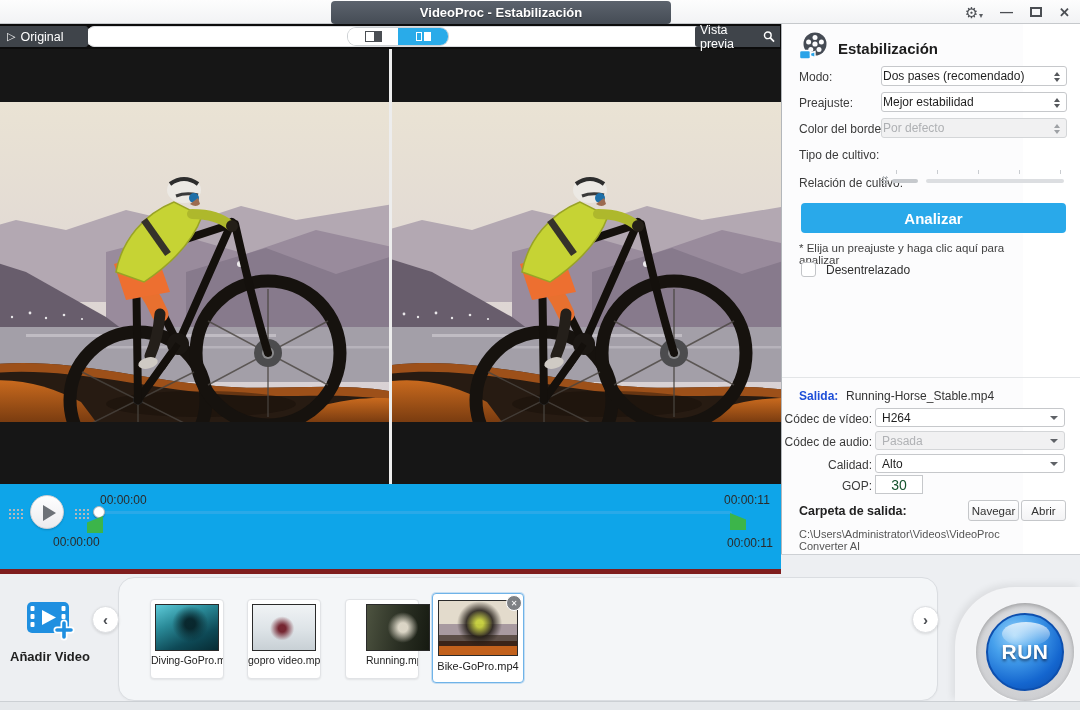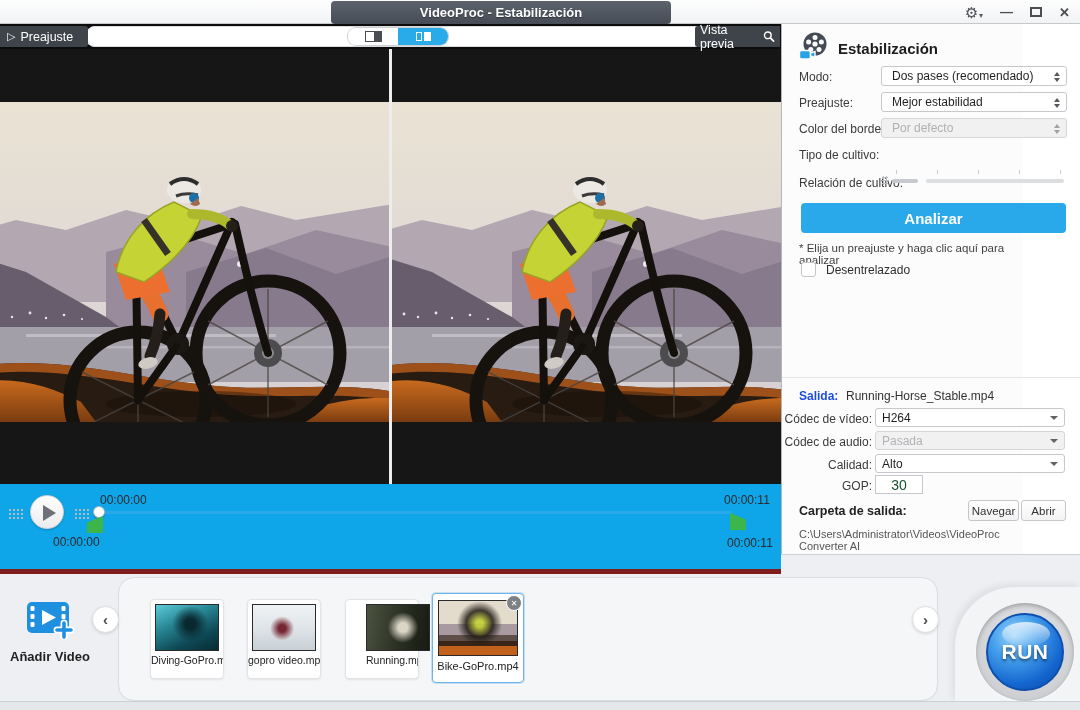--- a/index.html
+++ b/index.html
@@ -64,21 +64,21 @@
   .lbl-end-top { left:724px; top:9px; }
   .lbl-start-bottom { left:53px; top:51px; }
   .lbl-end-bottom { left:727px; top:52px; }
 
   
   .panel { position:absolute; left:781px; top:24px; width:242px; height:530px; background:#fcfcfd; border-left:1px solid #b3b7bb; font-size:12px; color:#3b3b3b; }
   .panel-title { position:absolute; left:56px; top:16px; font-size:15px; font-weight:bold; color:#1c1c1c; }
   .reel-icon { position:absolute; left:15px; top:7px; }
   .prow-label { position:absolute; left:17px; }
   .psel { position:absolute; left:99px; width:186px; height:20px; background:#fff; border:1px solid #c6c8cb; border-radius:3px;
-    font-size:12px; color:#1f1f1f; display:flex; align-items:center; padding:0 18px 0 10px; }
+    font-size:12px; color:#1f1f1f; display:flex; align-items:center; padding:0 18px 0 1px; }
   .psel.disabled { background:#f1f1f2; color:#aeb0b3; border-color:#d4d6d8; }
   .ud { position:absolute; right:5px; top:2px; width:9px; display:flex; flex-direction:column; align-items:center; }
   .ud i { display:block; width:0; height:0; border:3.5px solid transparent; }
   .ud i.up { border-bottom:4.5px solid #55585c; margin-bottom:2px; }
   .ud i.dn { border-top:4.5px solid #55585c; }
   .psel.disabled .ud i.up { border-bottom-color:#9ea1a5; }
   .psel.disabled .ud i.dn { border-top-color:#9ea1a5; }
   .slider-wrap { position:absolute; left:110px; top:146px; width:172px; height:16px; }
   .slider-ticks { position:absolute; left:4px; right:2px; top:0; height:4px;
     background-image:repeating-linear-gradient(to right,#c9ccd0 0 1px, transparent 1px 41px); }
@@ -244,21 +244,21 @@
       <span class="btn-max"></span>
       <span class="btn-close">✕</span>
     </div>
   </div>
 
   <div class="preview">
     <div class="ptoolbar">
       <div class="toolbar-bar"></div>
       <div class="tab-original">
         <span class="play-glyph">▷</span>
-        <span>Preajuste</span>
+        <span>Original</span>
       </div>
       <div class="toggles">
         <div class="toggle off">
           <span class="ic-split-a"></span>
         </div>
         <div class="toggle on">
           <span class="ic-split-b">
               <span class="sq1"></span>
               <span class="sq2"></span>
             </span>

